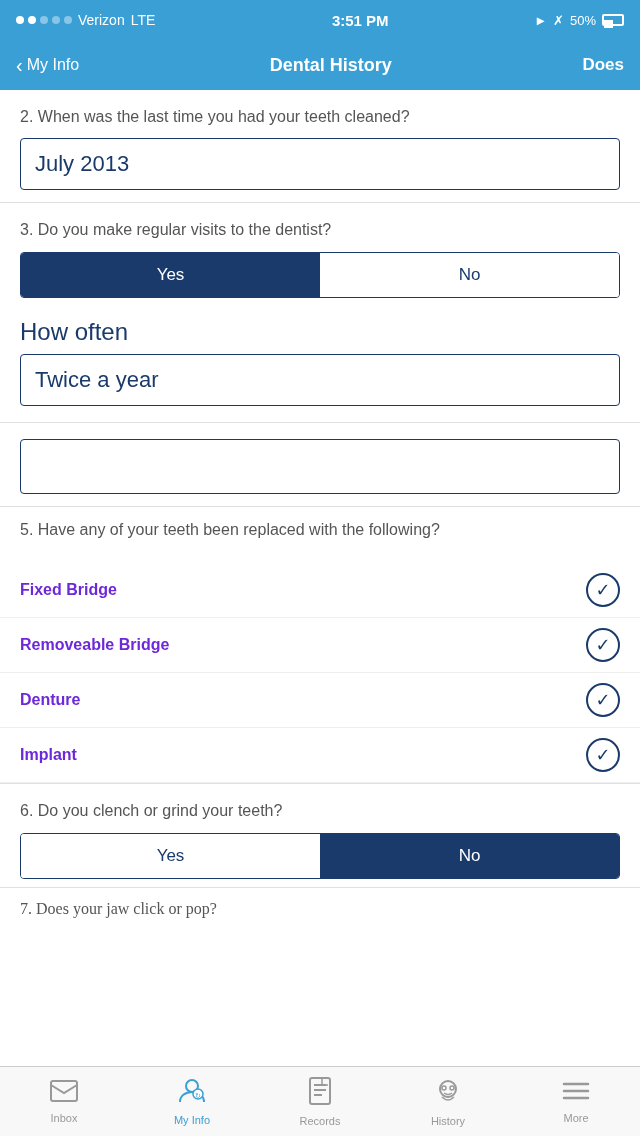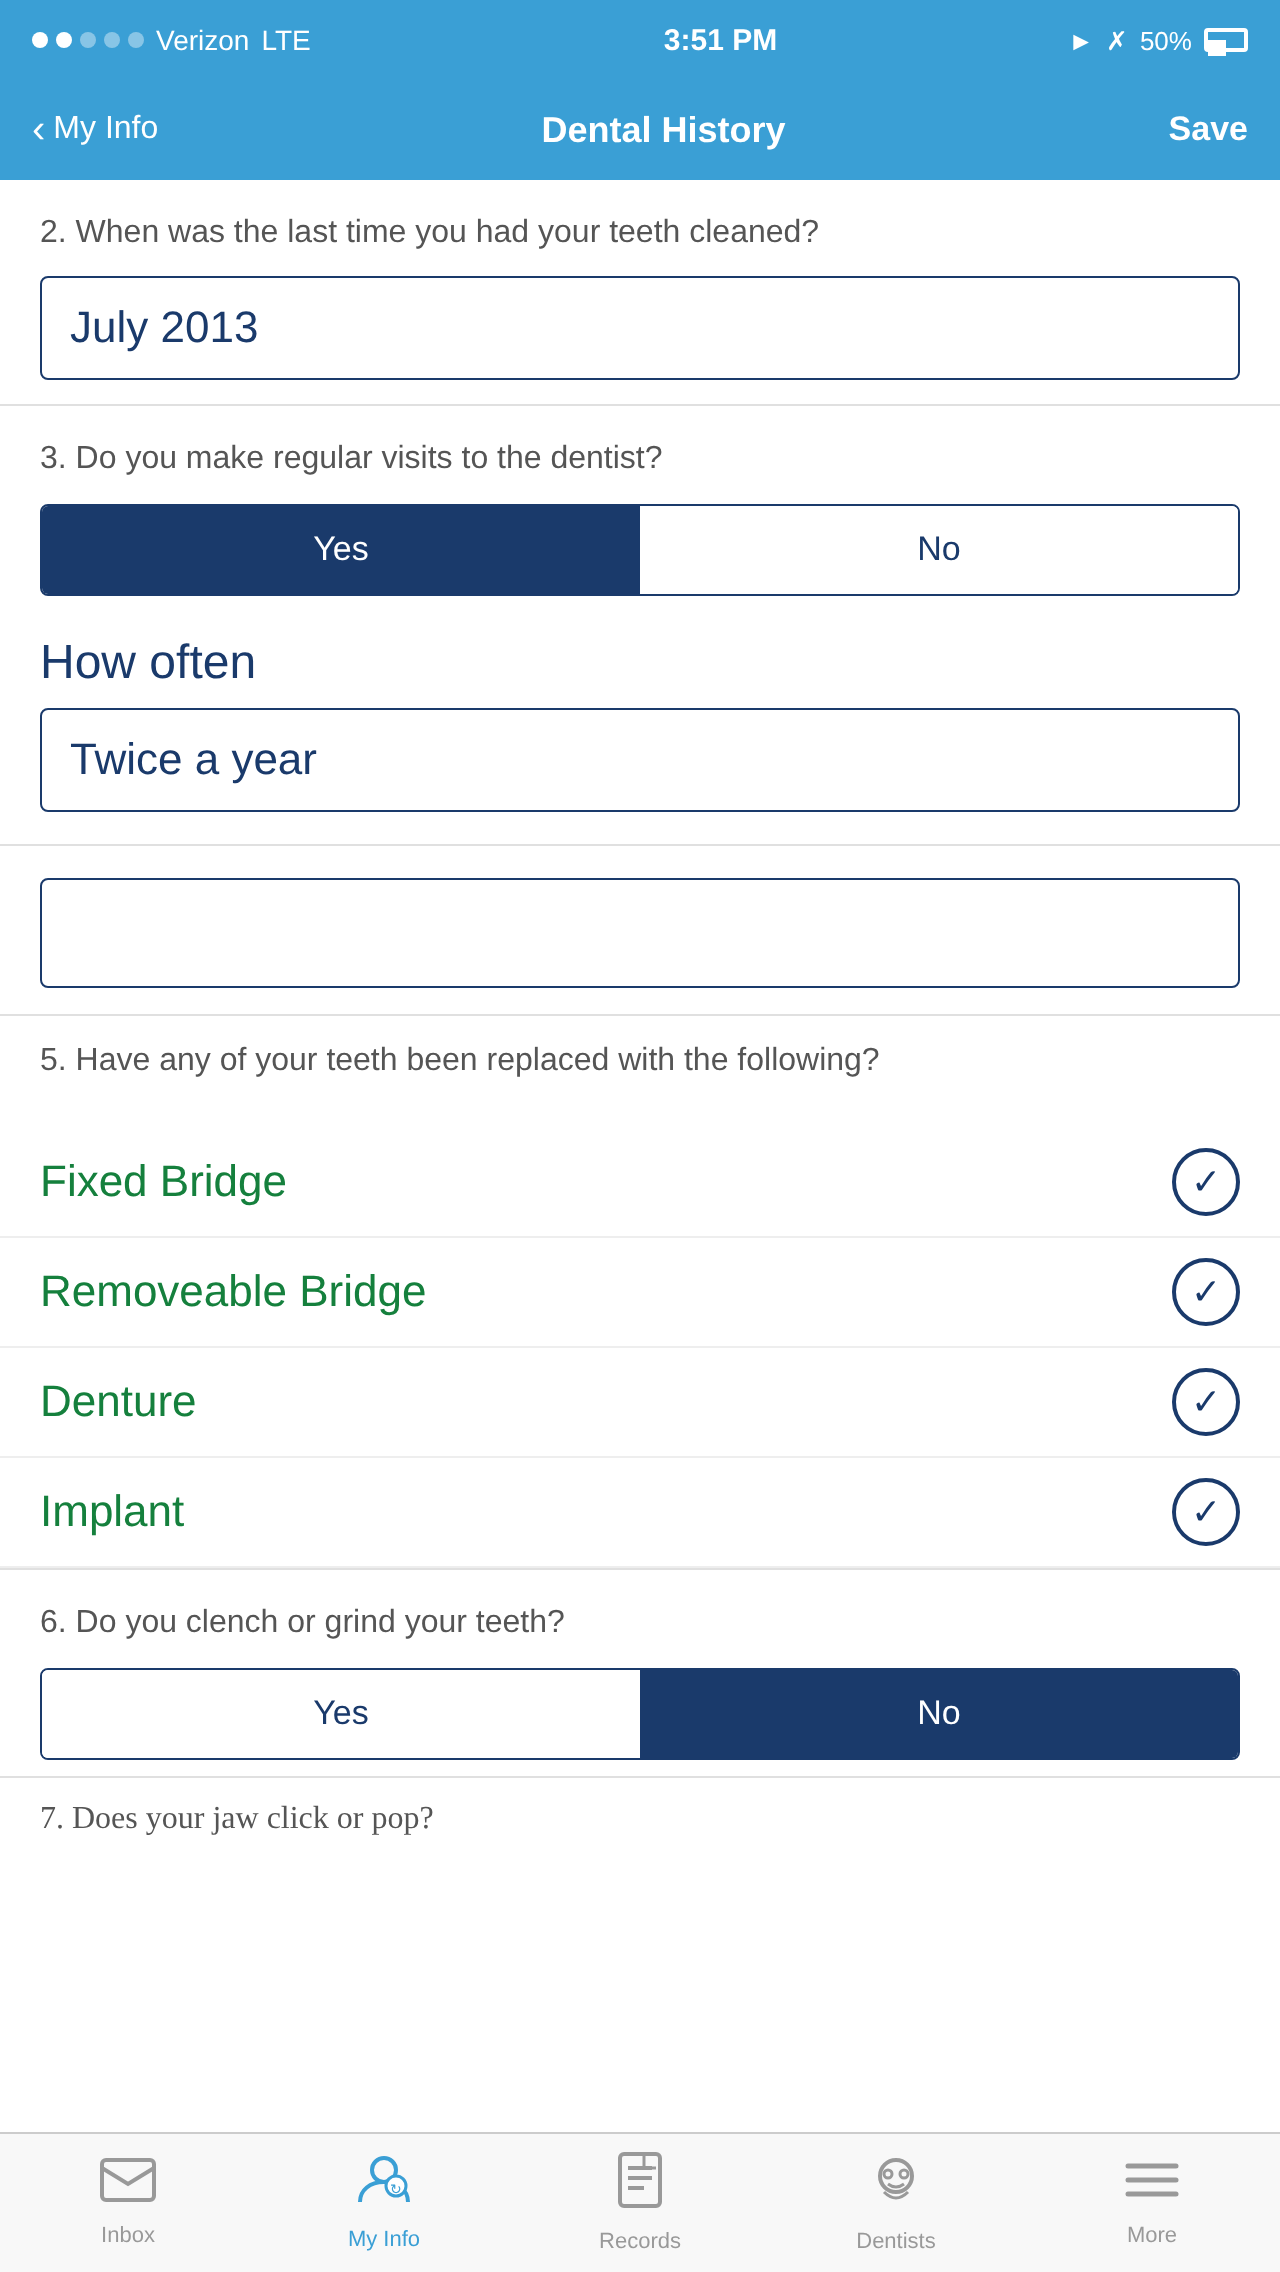--- a/index.html
+++ b/index.html
@@ -148,23 +148,23 @@
 
     
     .checkbox-item {
       display: flex;
       align-items: center;
       justify-content: space-between;
       padding: 10px 20px;
       border-bottom: 1px solid #eee;
     }
     .checkbox-label {
-      font-size: 22px;
-      color: #15803d;
-      font-weight: 400;
+      font-size: 16px;
+      color: #6d28d9;
+      font-weight: 700;
     }
     .checkbox-circle {
       width: 34px;
       height: 34px;
       border-radius: 50%;
       border: 2px solid #1a3a6b;
       display: flex;
       align-items: center;
       justify-content: center;
       color: #1a3a6b;
@@ -240,21 +240,21 @@
     </span>
   </div>
 </div>
 
 <div class="nav-bar">
   <div class="nav-back">
     <span style="font-size:20px;">‹</span>
     <span>My Info</span>
   </div>
   <div class="nav-title">Dental History</div>
-  <div class="nav-save">Save</div>
+  <div class="nav-save">Does</div>
 </div>
 
 <div class="content">
 
   <div class="section">
     <div class="question-text">2.  When was the last time you had your teeth cleaned?</div>
     <input type="text" class="text-input" value="July 2013" style="">
   </div>
 
   <div class="divider"></div>
@@ -356,21 +356,21 @@
   <div class="tab-item">
     <span class="tab-icon">
       <svg width="28" height="28" viewBox="0 0 28 28" fill="none">
         <circle cx="14" cy="12" r="8" stroke="#999" stroke-width="2" fill="none"></circle>
         <circle cx="10" cy="11" r="2" stroke="#999" stroke-width="1.5" fill="none"></circle>
         <circle cx="18" cy="11" r="2" stroke="#999" stroke-width="1.5" fill="none"></circle>
         <path d="M10 16 Q14 19 18 16" stroke="#999" stroke-width="1.5" fill="none"></path>
         <path d="M8 20 Q14 26 20 20" stroke="#999" stroke-width="1.5" fill="none"></path>
       </svg>
     </span>
-    <span class="tab-label">Dentists</span>
+    <span class="tab-label">History</span>
   </div>
   <div class="tab-item">
     <span class="tab-icon">
       <svg width="28" height="22" viewBox="0 0 28 22" fill="none">
         <line x1="2" y1="4" x2="26" y2="4" stroke="#999" stroke-width="2.5" stroke-linecap="round"></line>
         <line x1="2" y1="11" x2="26" y2="11" stroke="#999" stroke-width="2.5" stroke-linecap="round"></line>
         <line x1="2" y1="18" x2="26" y2="18" stroke="#999" stroke-width="2.5" stroke-linecap="round"></line>
       </svg>
     </span>
     <span class="tab-label">More</span>

